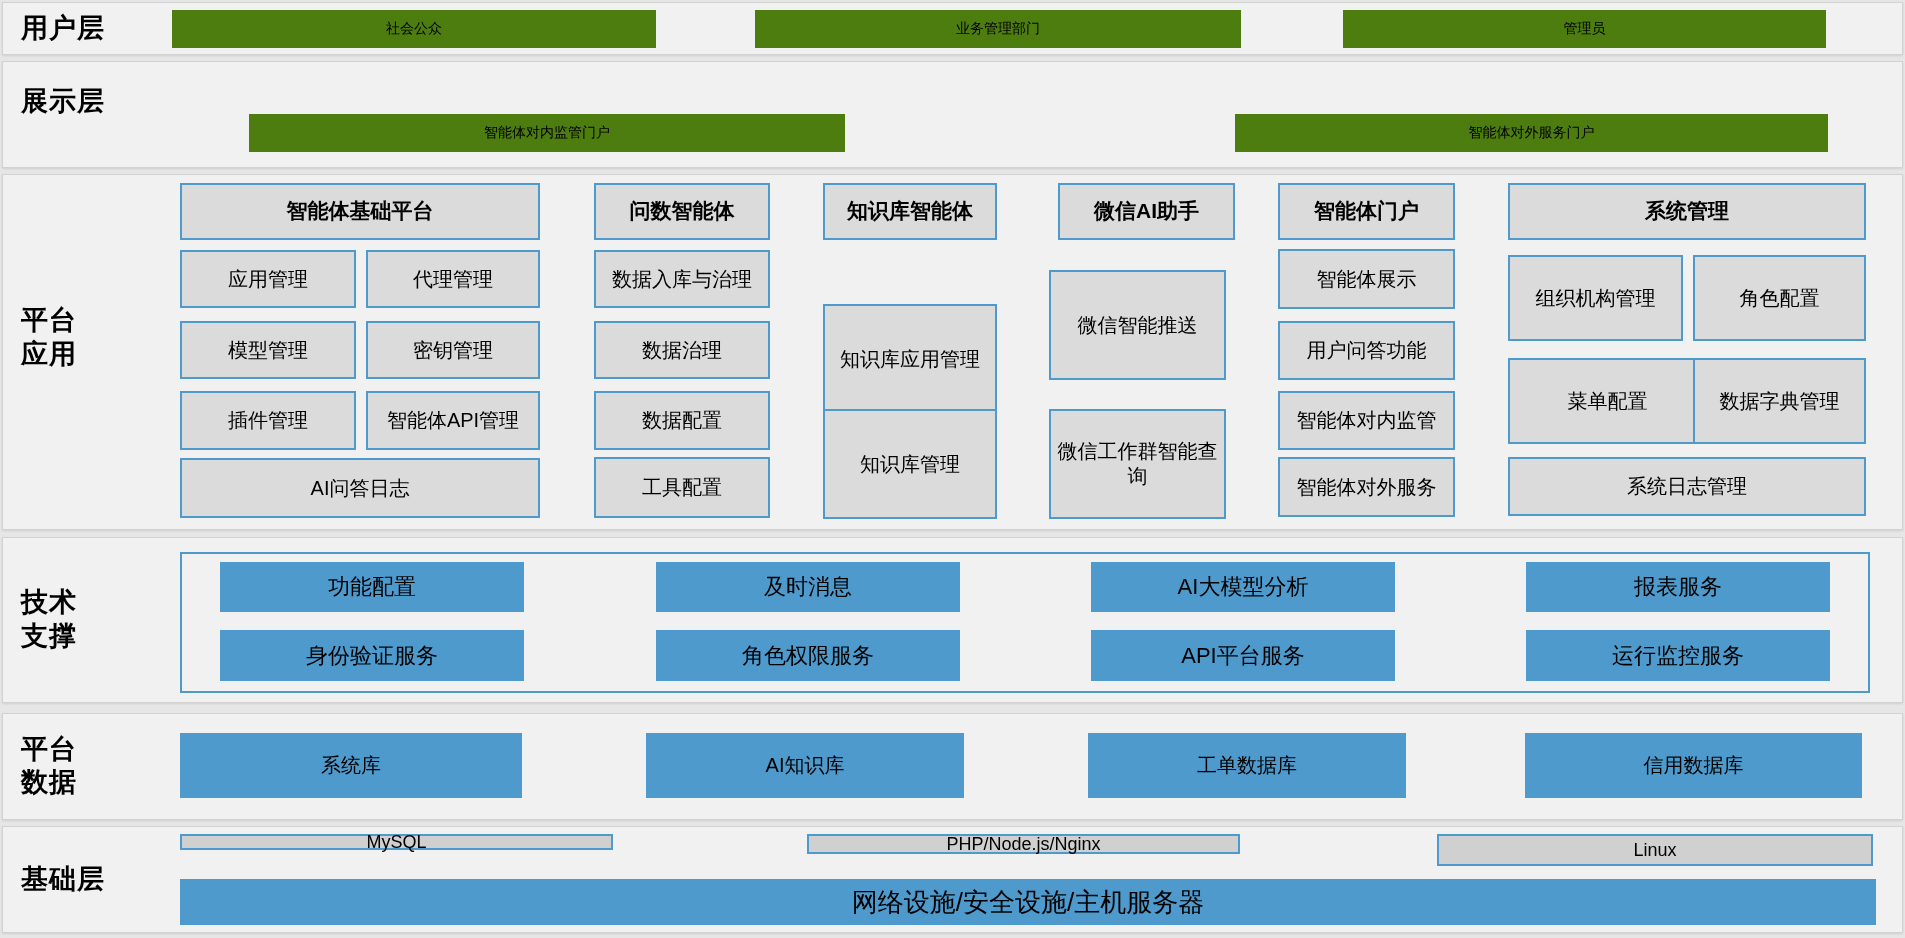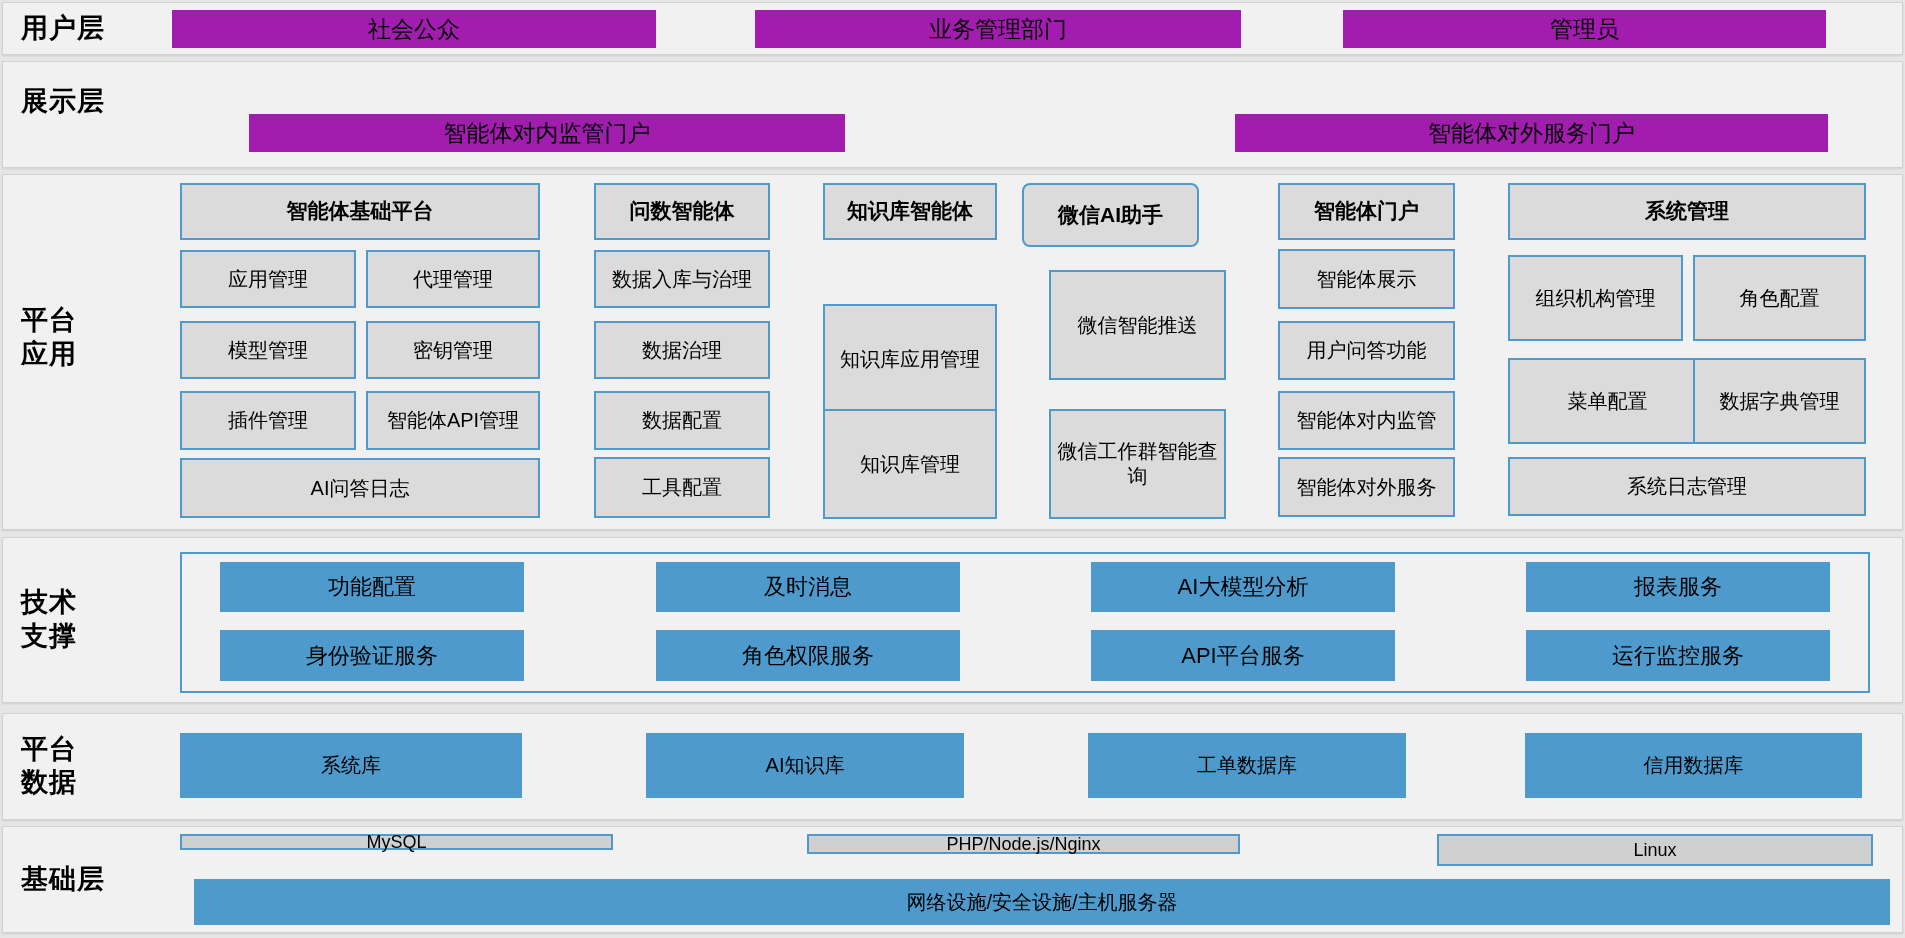--- a/index.html
+++ b/index.html
@@ -20,28 +20,28 @@
     position: absolute; left: 18px; top: 50%;
     transform: translateY(-50%);
     font-weight: 700; font-size: 27px; line-height: 1.25;
     white-space: pre-line; letter-spacing: 1px;
   }
   .bx {
     position: absolute; display: flex;
     align-items: center; justify-content: center;
     text-align: center; line-height: 1.25;
   }
-  .blue  { background: #a21caf; color: #000; font-size: 23px; }
+  .blue  { background: #4d7c0f; color: #000; font-size: 14px; }
   .hdr   { background: #dbdbdb; border: 2px solid #4e9acd; font-weight: 700; font-size: 21px; }
   .item  { background: #dbdbdb; border: 2px solid #4e9acd; font-size: 20px; padding: 0 6px; }
   .tech-frame { position: absolute; border: 2px solid #4e9acd; background: transparent; }
   .tech-btn { background: #4e9acd; font-size: 22px; }
   .data-box { background: #4e9acd; font-size: 20px; }
   .infra-gray { background: #d0d0d0; border: 2px solid #4e9acd; font-size: 18px; }
-  .infra-blue { background: #4e9acd; font-size: 20px; margin-left: 14px; }
+  .infra-blue { background: #4e9acd; font-size: 26px; }
 </style>
 </head>
 <body>
 
 <div class="page">
 
   <section class="panel" style="top:2px;height:53px;">
     <div class="layer-label">用户层</div>
     <div class="bx blue" style="left:169px;top:7px;width:484px;height:38px;">社会公众</div>
     <div class="bx blue" style="left:752px;top:7px;width:486px;height:38px;text-align:center;">业务管理部门</div>
@@ -70,21 +70,21 @@
     <div class="bx hdr" style="left:591px;top:8px;width:176px;height:57px;">问数智能体</div>
     <div class="bx item" style="left:591px;top:75px;width:176px;height:58px;">数据入库与治理</div>
     <div class="bx item" style="left:591px;top:146px;width:176px;height:58px;">数据治理</div>
     <div class="bx item" style="left:591px;top:216px;width:176px;height:59px;">数据配置</div>
     <div class="bx item" style="left:591px;top:282px;width:176px;height:61px;">工具配置</div>
 
     <div class="bx hdr" style="left:820px;top:8px;width:174px;height:57px;">知识库智能体</div>
     <div class="bx item" style="left:820px;top:95px;width:174px;height:110px;margin-top:34px;">知识库应用管理</div>
     <div class="bx item" style="left:820px;top:234px;width:174px;height:110px;">知识库管理</div>
 
-    <div class="bx hdr" style="left:1019px;top:8px;width:177px;height:64px;border-radius:8px;">微信AI助手</div>
+    <div class="bx hdr" style="left:1055px;top:8px;width:177px;height:57px;">微信AI助手</div>
     <div class="bx item" style="left:1046px;top:95px;width:177px;height:110px;">微信智能推送</div>
     <div class="bx item" style="left:1046px;top:234px;width:177px;height:110px;">微信工作群智能查询</div>
 
     <div class="bx hdr" style="left:1275px;top:8px;width:177px;height:57px;">智能体门户</div>
     <div class="bx item" style="left:1275px;top:74px;width:177px;height:60px;">智能体展示</div>
     <div class="bx item" style="left:1275px;top:146px;width:177px;height:59px;">用户问答功能</div>
     <div class="bx item" style="left:1275px;top:216px;width:177px;height:59px;">智能体对内监管</div>
     <div class="bx item" style="left:1275px;top:282px;width:177px;height:60px;">智能体对外服务</div>
 
     <div class="bx hdr" style="left:1505px;top:8px;width:358px;height:57px;">系统管理</div>

